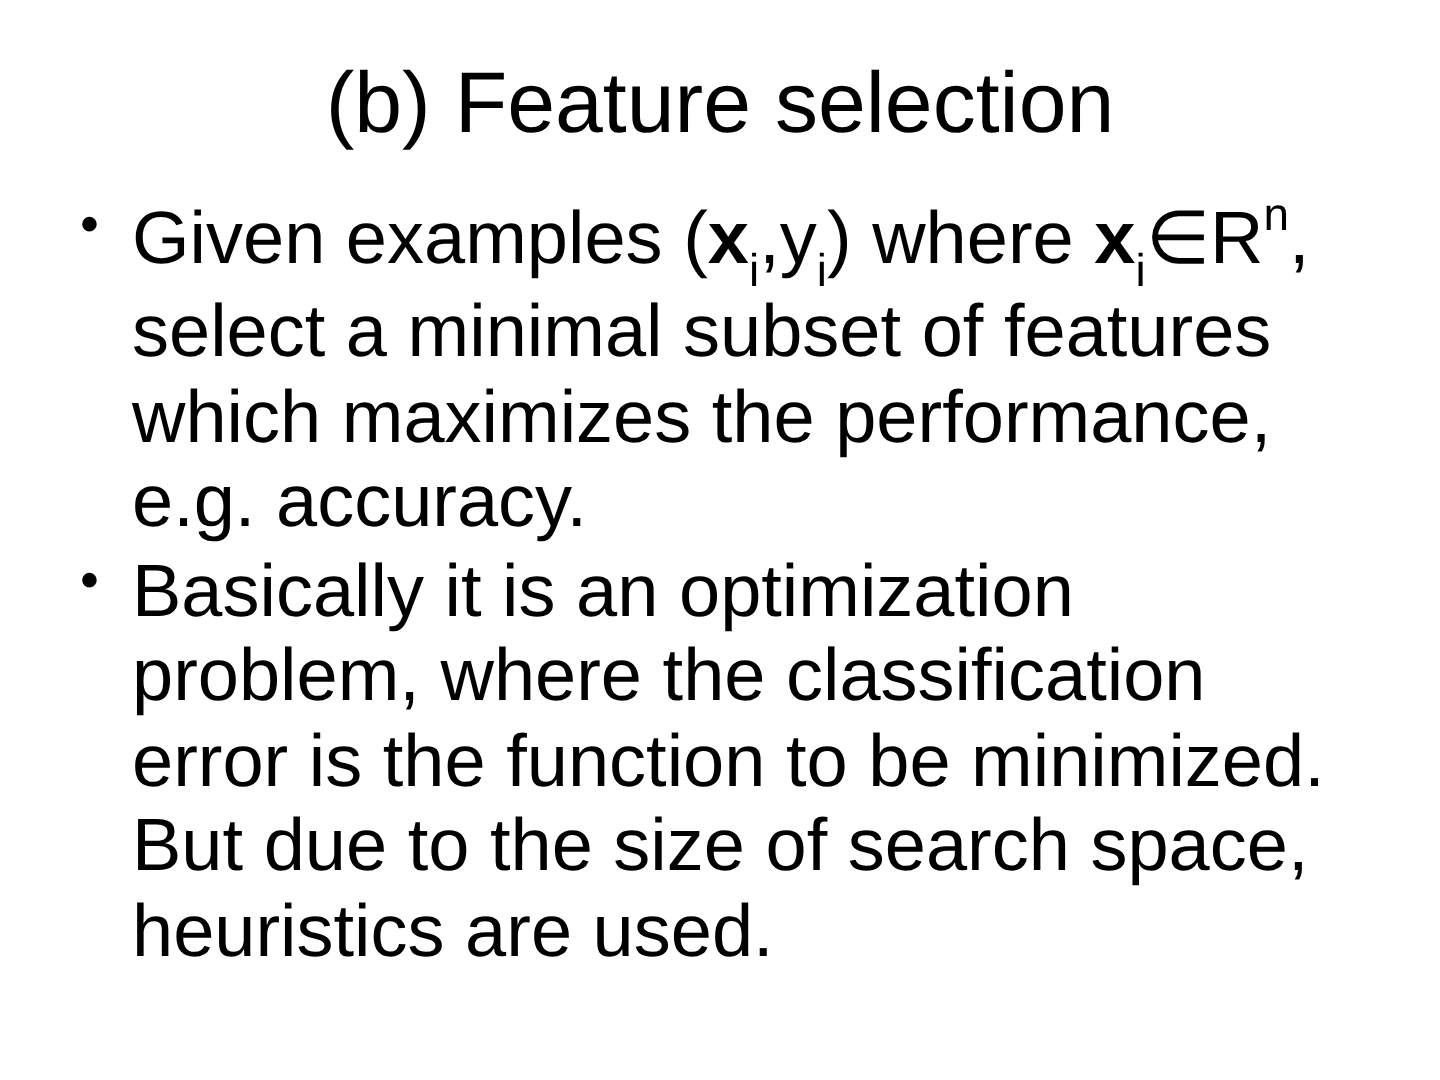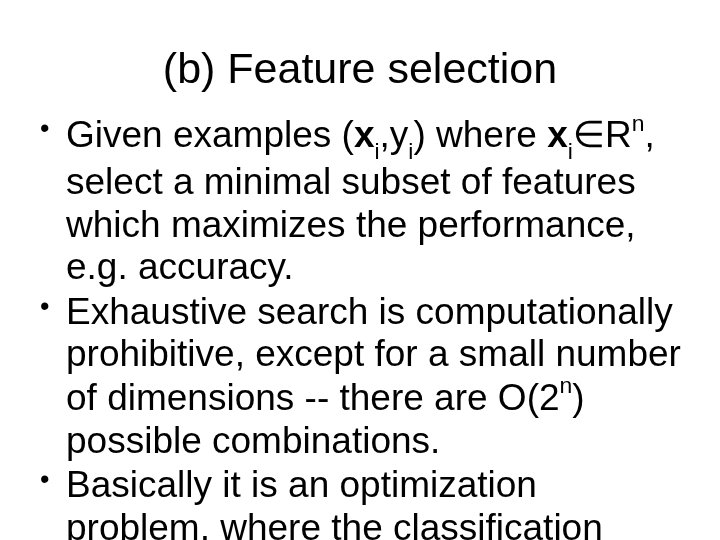--- a/index.html
+++ b/index.html
@@ -14,21 +14,21 @@
   .slide {
     width: 720px;
     height: 540px;
     box-sizing: border-box;
     padding: 24px 38px 0 38px;
   }
   .title {
     text-align: center;
     font-size: 43px;
     color: #000;
-    margin: 20px 0 20px 0;
+    margin: 4px 0 20px 0;
     font-weight: normal;
   }
   ul.bullets {
     list-style: none;
     padding: 0;
     margin: 0 0 0 0;
   }
   ul.bullets li {
     position: relative;
     padding-left: 28px;
@@ -63,19 +63,16 @@
 </head>
 <body>
 
 <div class="slide">
   <h1 class="title">(b) Feature selection</h1>
   <ul class="bullets">
     <li>
       <span>Given examples (</span><span class="boldx">x</span><span class="sub">i</span><span>,y</span><span class="sub">i</span><span>) where </span><span class="boldx">x</span><span class="sub">i</span><span>∈R</span><span class="sup">n</span><span>, select a minimal subset of features which maximizes the performance, e.g. accuracy.</span>
     </li>
     <li>
-      <span>Exhaustive search is computationally prohibitive, except for a small number of dimensions -- there are O(2</span><span class="sup">n</span><span>) possible combinations.</span>
-    </li>
-    <li>
       <span>Basically it is an optimization problem, where the classification error is the function to be minimized. But due to the size of search space, heuristics are used.</span>
     </li>
   </ul>
 </div>
 
 </body></html>

